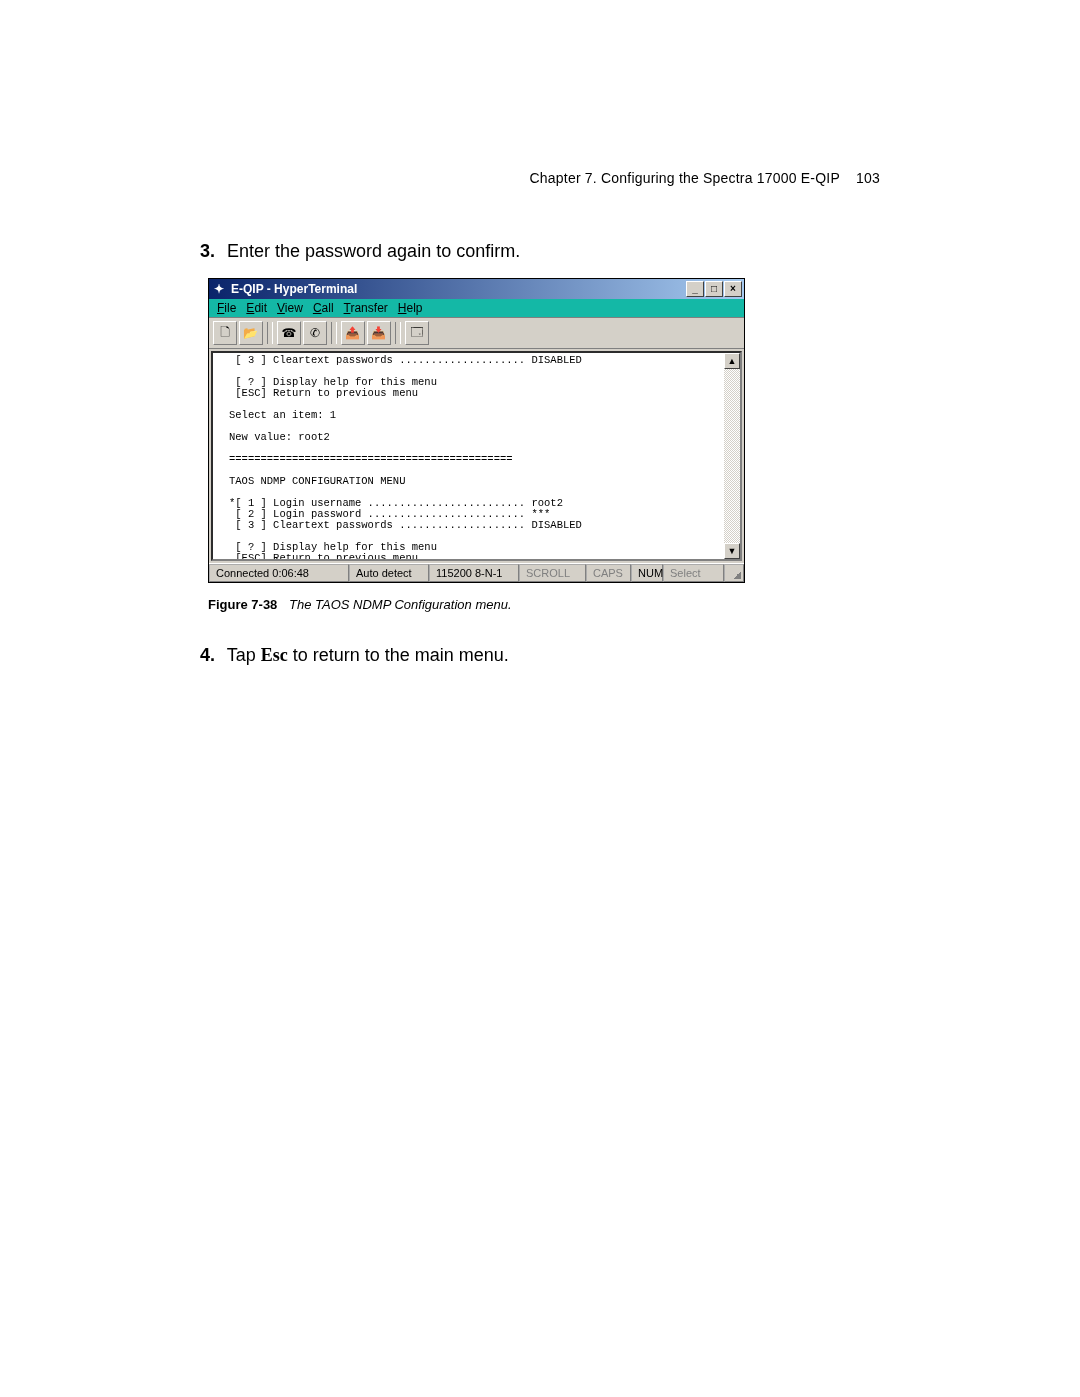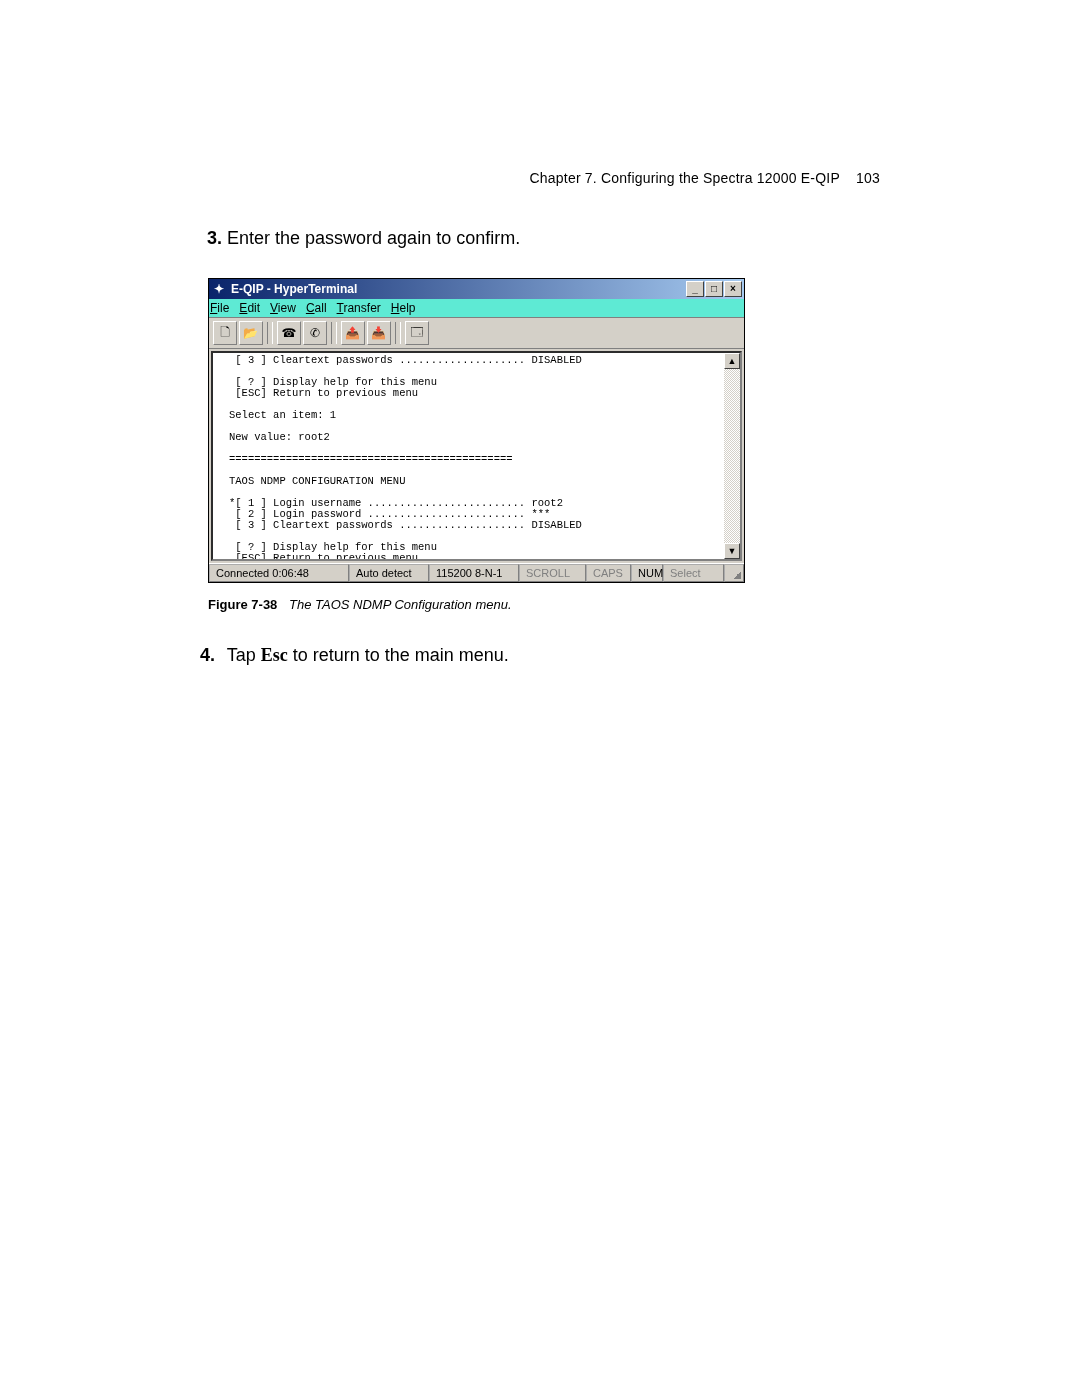--- a/index.html
+++ b/index.html
@@ -28,21 +28,21 @@
     position: absolute;
     left: 200px;
     font-size: 18px;
     color: #000;
   }
   .step .num {
     font-weight: bold;
     display: inline-block;
     width: 22px;
   }
-  #step3 { top: 228px; text-align: right; }
+  #step3 { top: 241px; }
   #step4 { top: 645px; }
   .step .esc { font-weight: bold; font-family: "Times New Roman", serif; }
 
   
   .ht-window {
     position: absolute;
     left: 208px;
     top: 278px;
     width: 535px;
     border: 1px solid #000;
@@ -72,24 +72,24 @@
     background: #d4d0c8;
     border: 1px solid #fff;
     border-right-color: #404040;
     border-bottom-color: #404040;
     display: inline-flex; align-items: center; justify-content: center;
     color: #000; font-size: 10px; font-weight: bold;
     font-family: Arial, sans-serif;
     line-height: 1;
   }
   .menubar {
-    background: #5eead4;
+    background: #14b8a6;
     font-family: Tahoma, Arial, sans-serif;
     font-size: 12px;
-    padding: 2px 1px;
+    padding: 2px 8px;
     display: flex;
     gap: 10px;
     border-bottom: 1px solid #808080;
   }
   .menubar span { color: #000; }
   .menubar span u { text-decoration: underline; }
   .toolbar {
     background: #d4d0c8;
     padding: 3px 4px;
     display: flex;
@@ -194,21 +194,21 @@
     color: #000;
   }
   .caption .fig { font-weight: bold; text-align: right; }
   .caption .txt { font-style: italic; margin-left: 8px; }
 </style>
 </head>
 <body>
 
 <div class="page">
   <div class="header-right">
-    <span>Chapter 7. Configuring the Spectra 12000 E-QIP</span>
+    <span>Chapter 7. Configuring the Spectra 17000 E-QIP</span>
     &nbsp;&nbsp;
     <span>103</span>
   </div>
 
   <div id="step3" class="step">
     <span class="num">3.</span>
     <span>Enter the password again to confirm.</span>
   </div>
 
   <div class="ht-window">

